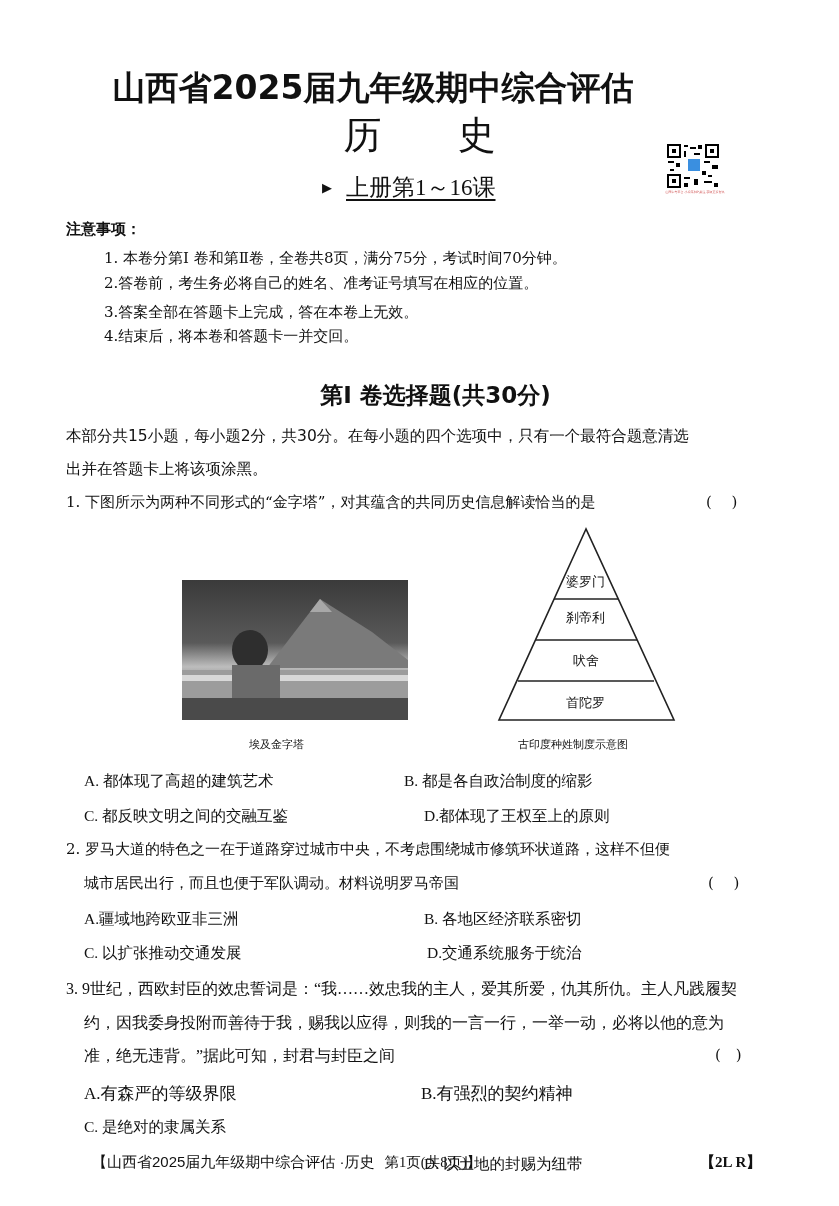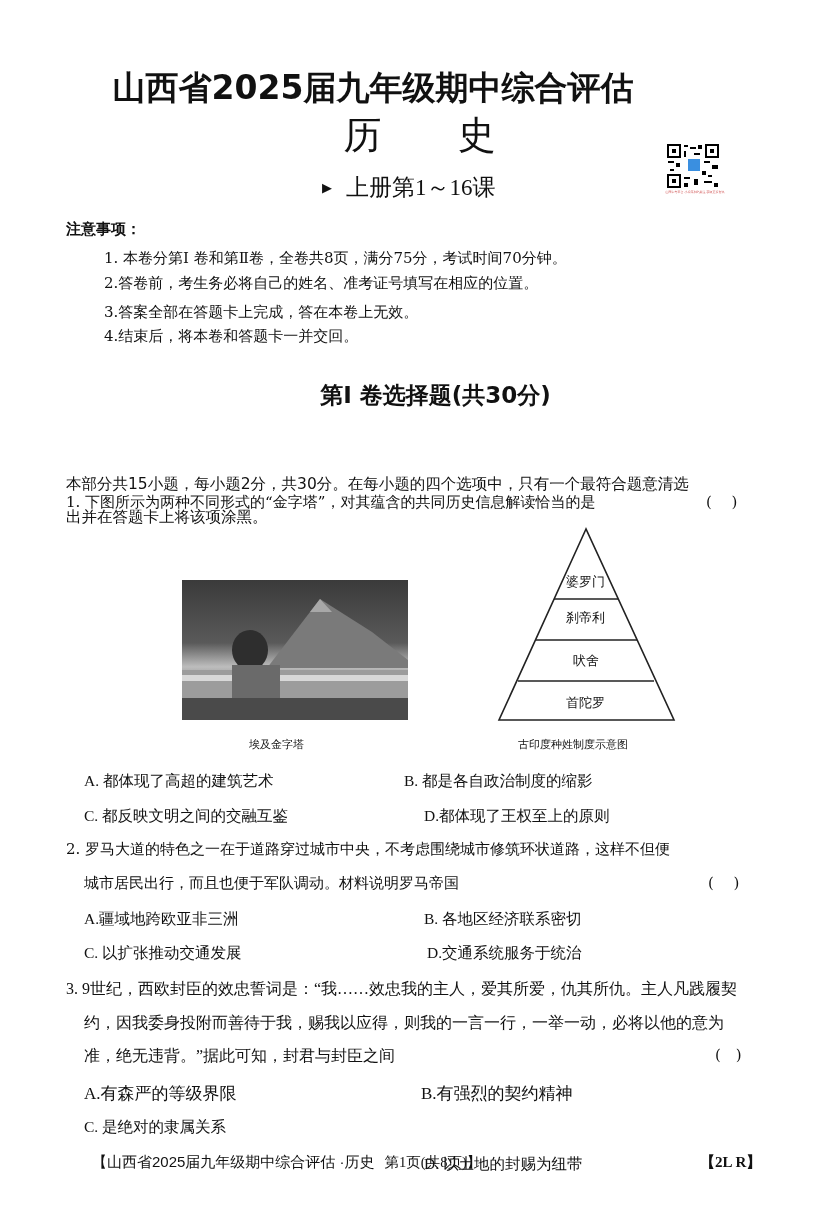--- a/index.html
+++ b/index.html
@@ -5,27 +5,27 @@
   html, body { margin:0; padding:0; background:#fff; }
   body { width:839px; height:1206px; position:relative; overflow:hidden; color:#111;
          font-family: "DejaVu Serif", "Liberation Serif", serif; }
   .abs { position:absolute; }
   .title { left:0; width:746px; top:66px; text-align:center; font-family:"DejaVu Sans","Liberation Sans",sans-serif;
            font-weight:bold; font-size:33px; letter-spacing:0px; }
   .subject { top:110px; left:0; width:839px; text-align:center; font-size:38px; font-family:"DejaVu Serif",serif; }
   .subject span { display:inline-block; margin:0 38px; }
   .scope { top:172px; left:322px; font-size:23px; font-family:"Liberation Serif","DejaVu Serif",serif; }
   .scope .tri { font-size:13px; margin-right:14px; vertical-align:3px; }
-  .scope .lbl { text-decoration-thickness:2px; text-underline-offset:4px; }
+  .scope .lbl { text-decoration:underline; text-decoration-thickness:2px; text-underline-offset:4px; }
   .qr { left:666px; top:143px; width:54px; height:46px; }
   .qr-cap { left:660px; top:190px; width:70px; font-size:3px; line-height:4px; color:#c44; text-align:center; }
   .notice-h { left:66px; top:220px; font-size:15px; font-weight:bold; font-family:"DejaVu Sans",sans-serif; }
   .notice { left:104px; font-size:15px; font-family:"DejaVu Serif",serif; }
   .sec { top:380px; left:16px; width:839px; text-align:center; font-size:23px; font-weight:bold; font-family:"DejaVu Sans",sans-serif; }
-  .intro { left:66px; font-size:15.5px; font-family:"DejaVu Sans",sans-serif;margin-top:48px; }
+  .intro { left:66px; font-size:15.5px; font-family:"DejaVu Sans",sans-serif; }
   .q { left:66px; font-size:15px; font-family:"DejaVu Serif",serif; }
   .paren { font-size:15px; font-family:"DejaVu Serif",serif; }
   .opt { font-size:15.5px; font-family:"Liberation Serif","DejaVu Serif",serif; }
   .photo { left:182px; top:580px; width:226px; height:140px;
            background: linear-gradient(180deg,#3a3a3a 0%,#5a5a5a 45%,#bdbdbd 62%,#6e6e6e 80%,#3d3d3d 100%); overflow:hidden; }
   .cap { font-size:11px; font-family:Liberation Serif, serif; }
   .footer { left:60px; top:1153px; font-size:15px; font-family:"Liberation Sans",sans-serif;margin-left:32px; }
   .footer .pg { font-family:"Liberation Serif",serif; font-size:14.5px; margin-left:10px; }
   .footer-r { left:700px; top:1153px; font-size:15px; font-weight:bold; font-family:"Liberation Serif",serif; }
 </style>

